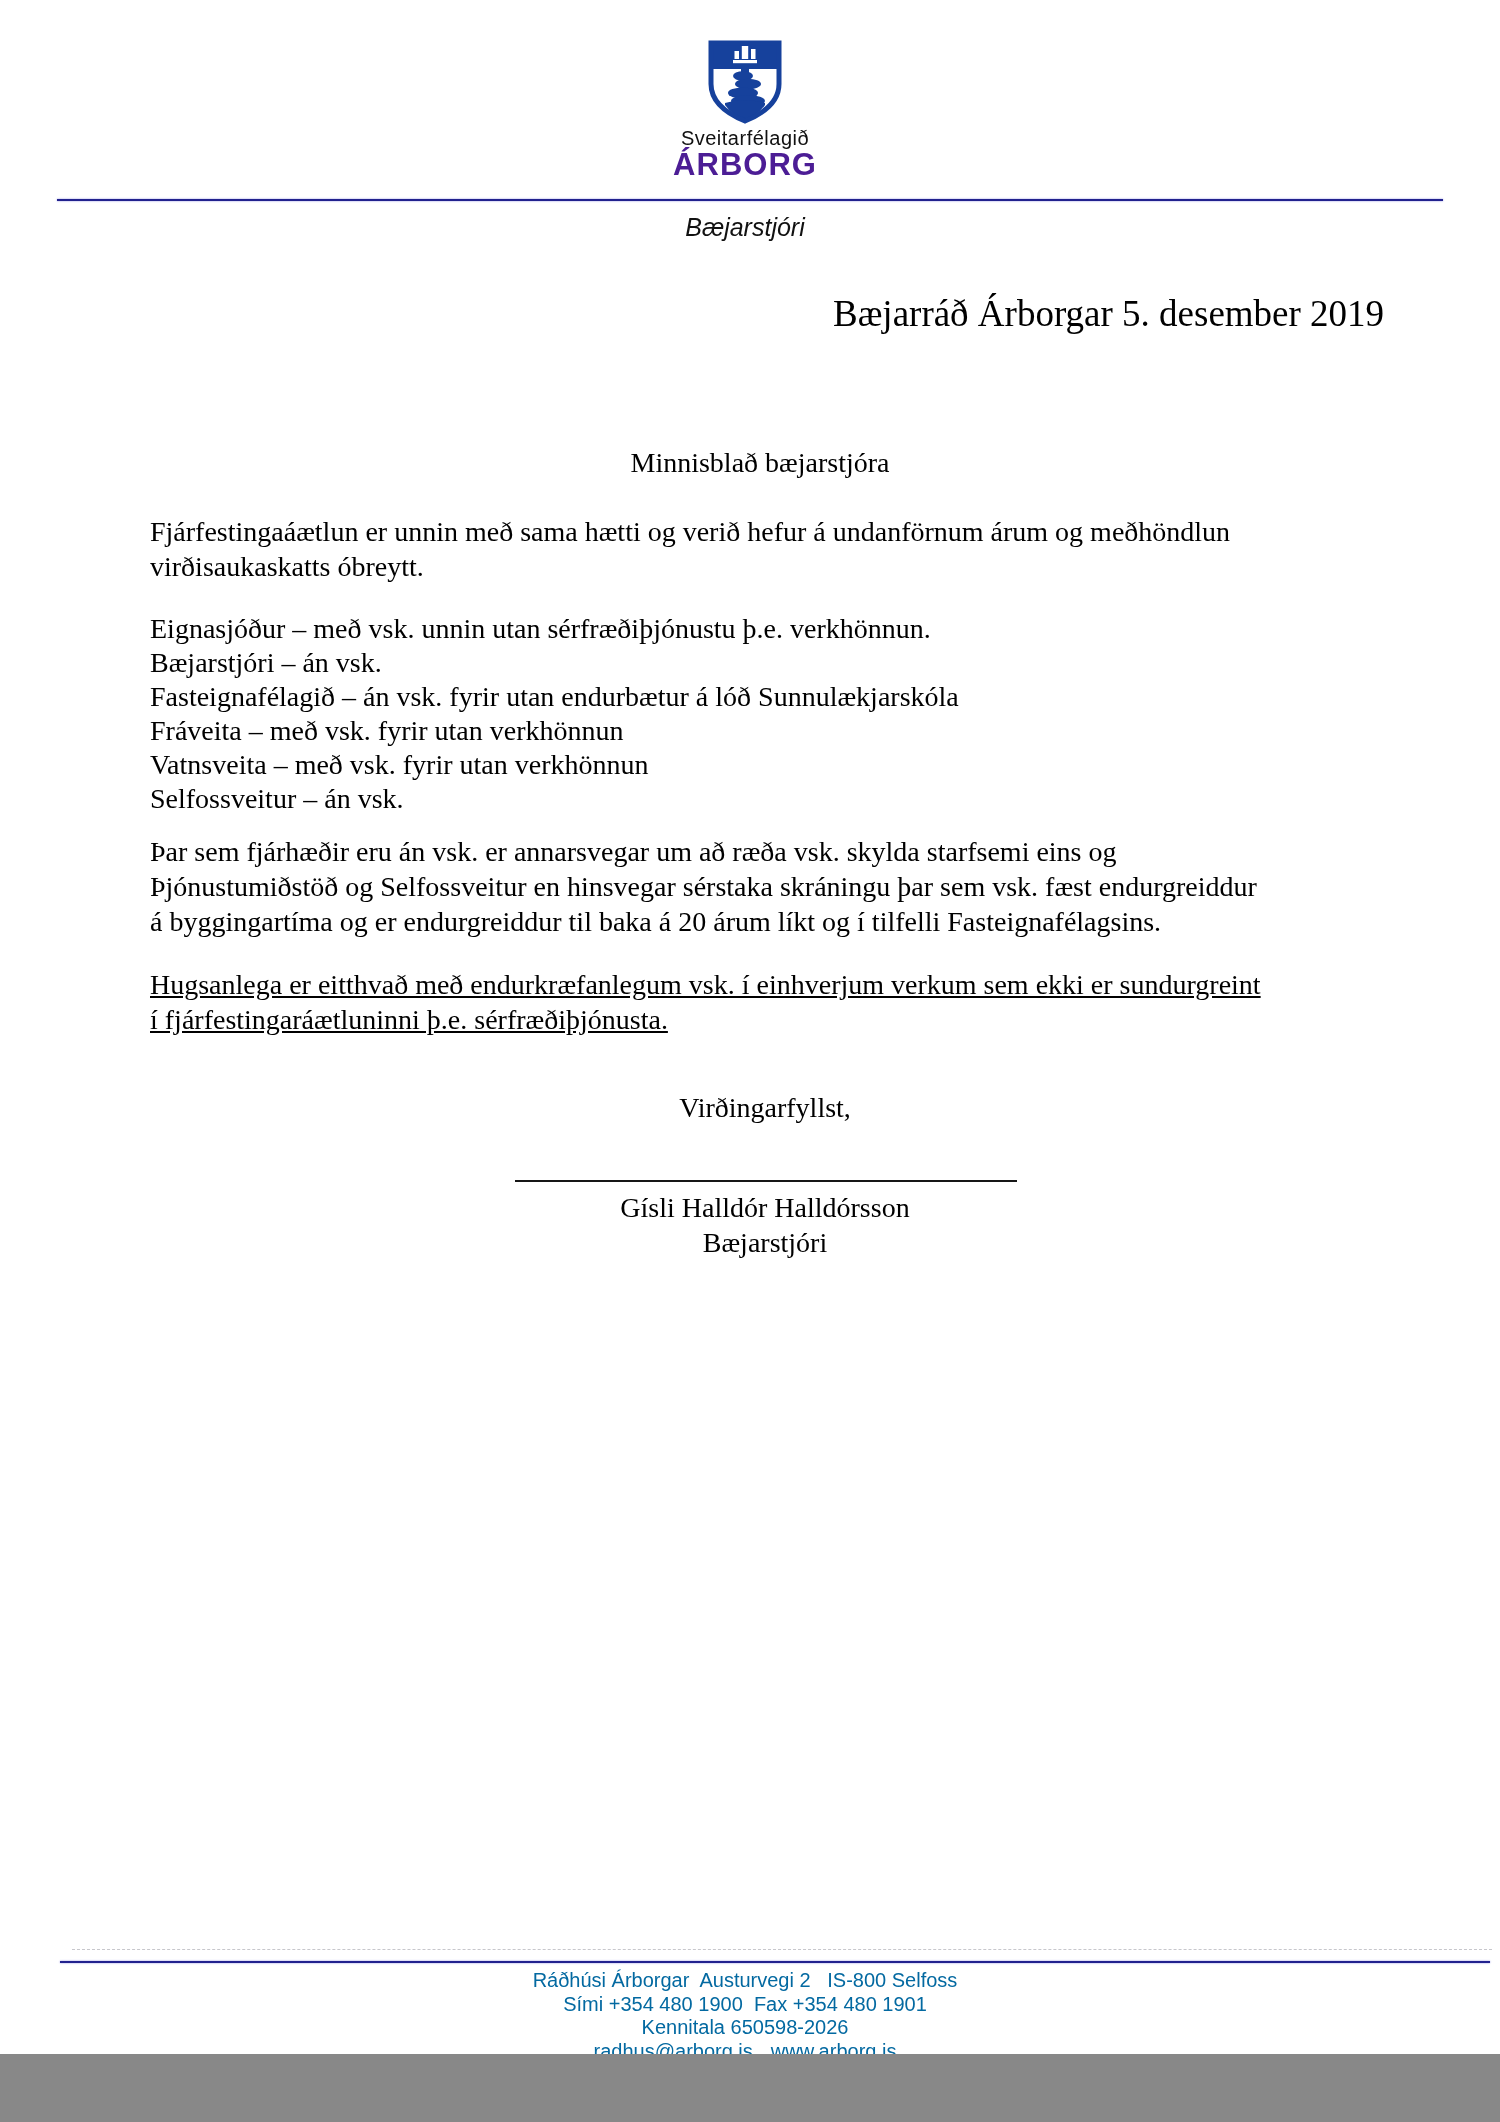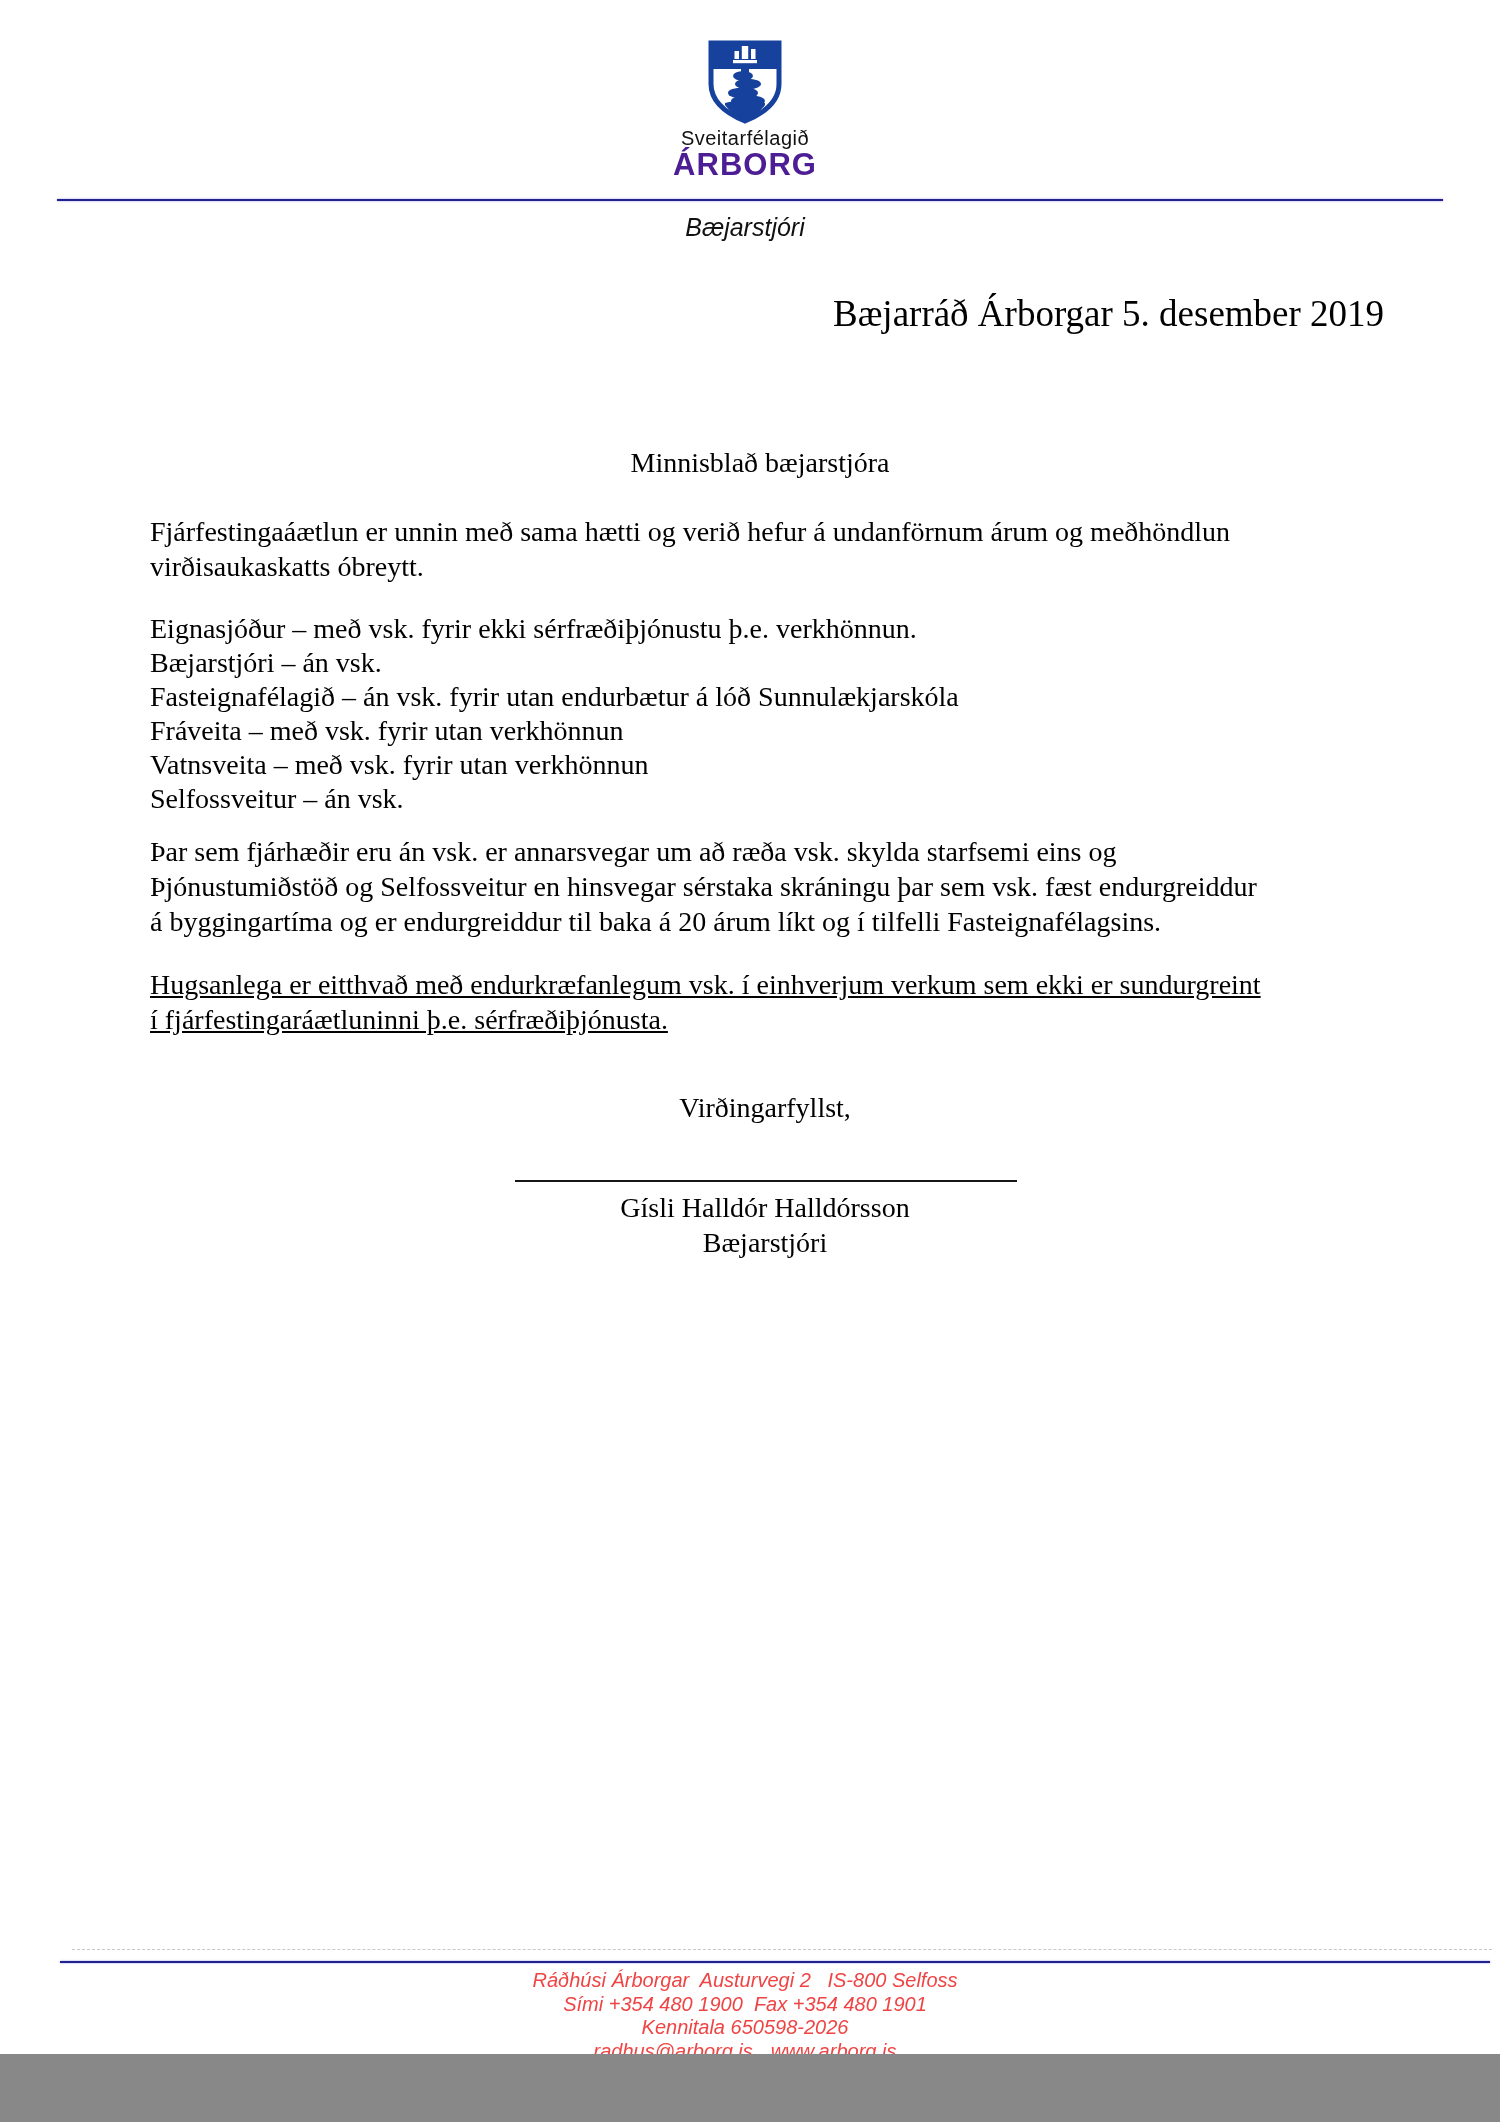--- a/index.html
+++ b/index.html
@@ -78,21 +78,21 @@
   }
   .footer-rule{
     position:absolute;top:1961px;left:60px;right:10px;
     border-top:2px solid #22228e;
     box-shadow:0 0 2px #8a8ae0;
   }
   .footer-text{
     position:absolute;top:1969px;left:0;width:1490px;
     text-align:center;
     font-family:"Liberation Sans", sans-serif;
-    font-size:20px;color:#ef4444;font-style:italic;
+    font-size:20px;color:#0369a1;
   }
   .footer-text div{line-height:23.5px;white-space:pre-wrap;}
   .email{text-decoration:underline;cursor:pointer;}
   .site{margin-left:18px;}
 </style>
 </head>
 <body>
 
 <div class="page">
 
@@ -133,21 +133,21 @@
 
   <div class="memo-title">Minnisblað bæjarstjóra</div>
 
   <div class="body-block">
     <div class="para-1">
       <div class="tline">Fjárfestingaáætlun er unnin með sama hætti og verið hefur á undanförnum árum og meðhöndlun</div>
       <div class="tline">virðisaukaskatts óbreytt.</div>
     </div>
 
     <div class="list-block">
-      <div class="tline">Eignasjóður – með vsk. fyrir ekki sérfræðiþjónustu þ.e. verkhönnun.</div>
+      <div class="tline">Eignasjóður – með vsk. unnin utan sérfræðiþjónustu þ.e. verkhönnun.</div>
       <div class="tline">Bæjarstjóri – án vsk.</div>
       <div class="tline">Fasteignafélagið – án vsk. fyrir utan endurbætur á lóð Sunnulækjarskóla</div>
       <div class="tline">Fráveita – með vsk. fyrir utan verkhönnun</div>
       <div class="tline">Vatnsveita – með vsk. fyrir utan verkhönnun</div>
       <div class="tline">Selfossveitur – án vsk.</div>
     </div>
 
     <div class="para-2">
       <div class="tline">Þar sem fjárhæðir eru án vsk. er annarsvegar um að ræða vsk. skylda starfsemi eins og</div>
       <div class="tline">Þjónustumiðstöð og Selfossveitur en hinsvegar sérstaka skráningu þar sem vsk. fæst endurgreiddur</div>

